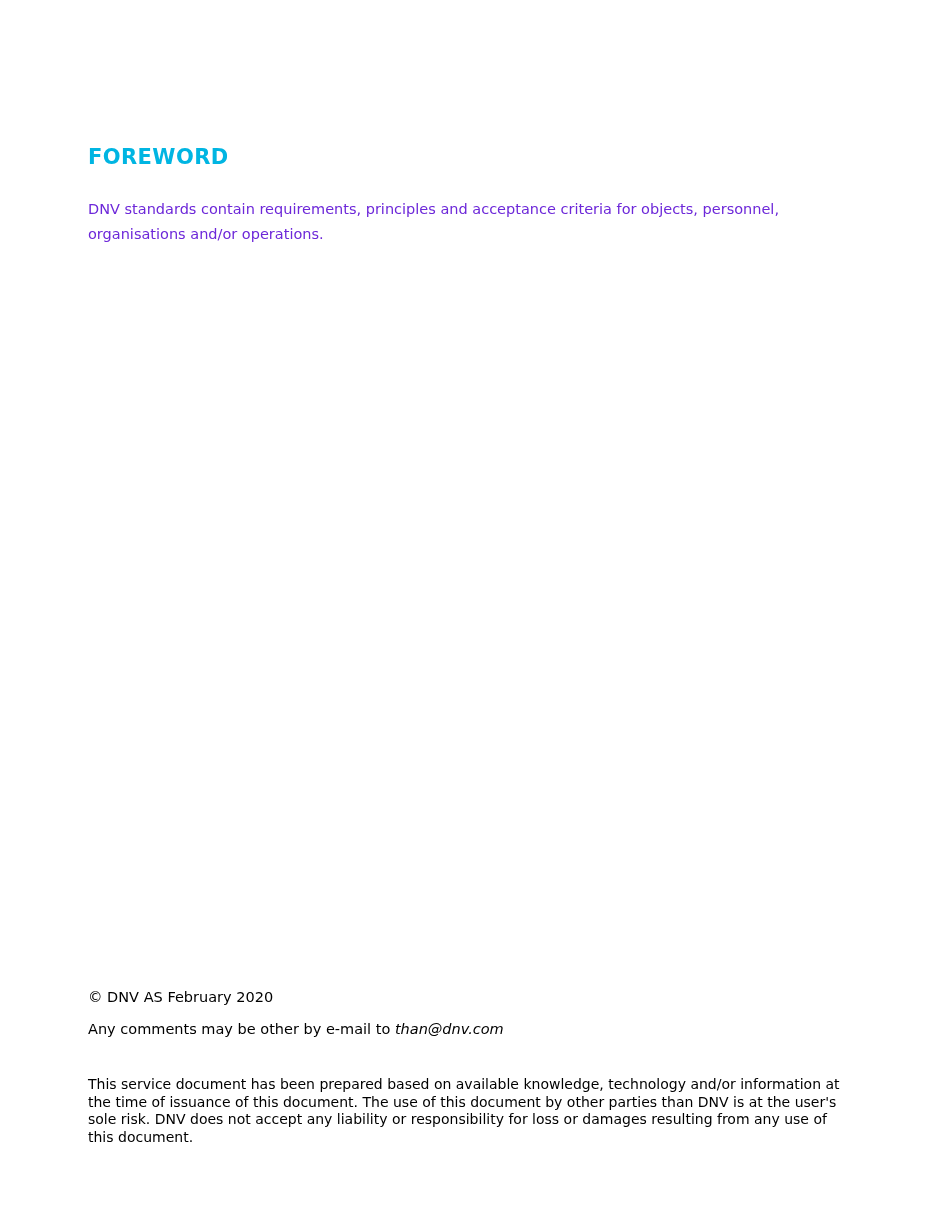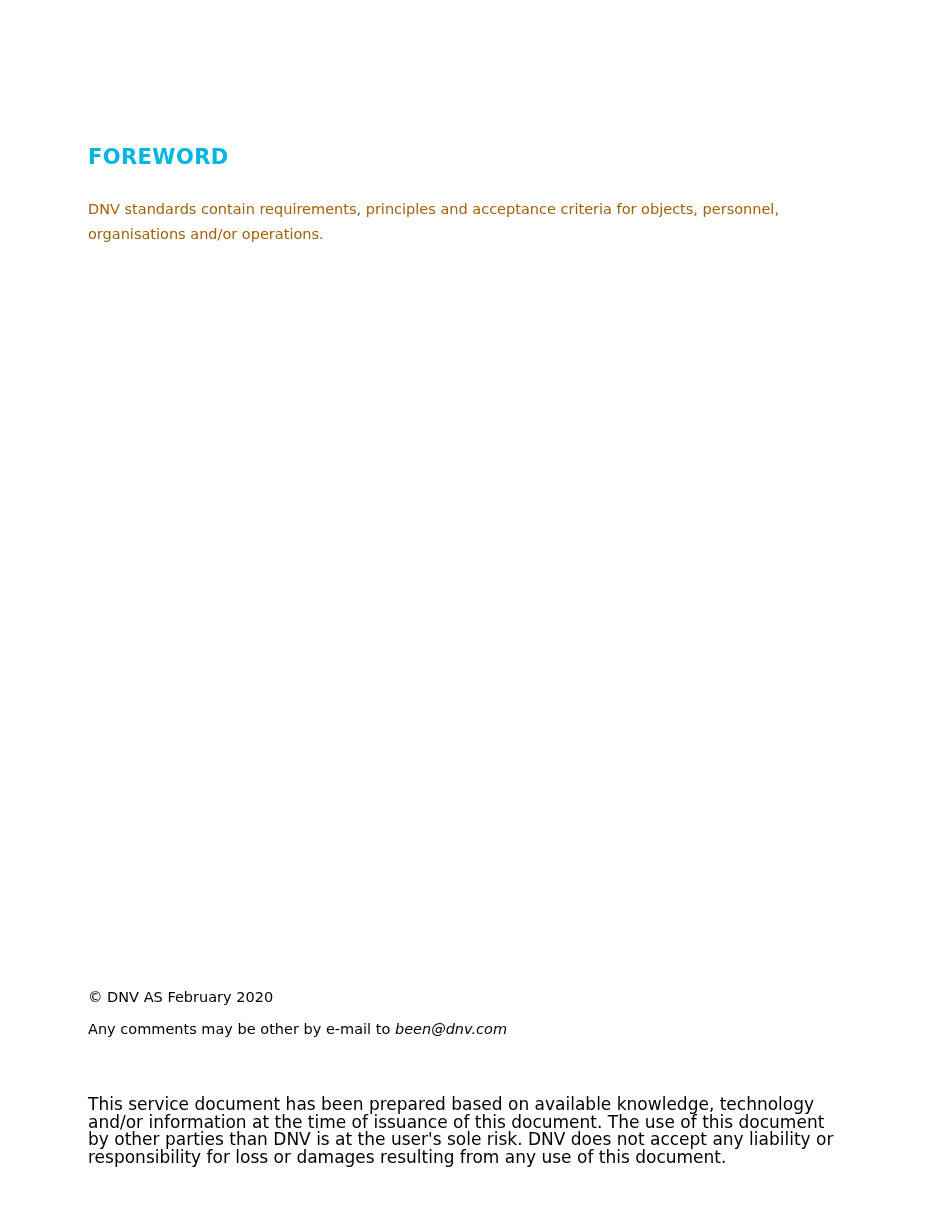--- a/index.html
+++ b/index.html
@@ -32,21 +32,21 @@
     letter-spacing: 0.4px;
     color: #00b5e2;
   }
   .intro-paragraph {
     position: absolute;
     top: 182px;
     left: 0;
     width: 745px;
     font-size: 14.5px;
     line-height: 25px;
-    color: #a16207;
+    color: #6d28d9;
   }
   .copyright-line {
     position: absolute;
     top: 986px;
     left: 0;
     font-size: 14.5px;
     line-height: 22px;
     color: #000000;
   }
   .comments-line {
@@ -58,38 +58,37 @@
     color: #000000;
   }
   .comments-line .email {
     font-style: italic;
   }
   .disclaimer {
     position: absolute;
     top: 1076px;
     left: 0;
     width: 762px;
-    font-size: 17px;
+    font-size: 14px;
     line-height: 17.5px;
     color: #000000;
-    margin-top: 20px;
   }
 </style>
 </head>
 <body>
 
 <div class="page">
   <div class="content">
 
     <h1 class="foreword-heading">FOREWORD</h1>
 
     <p class="intro-paragraph">DNV standards contain requirements, principles and acceptance criteria for objects, personnel, organisations and/or operations.</p>
 
     <div class="copyright-line">© DNV AS February 2020</div>
 
     <div class="comments-line">
-      <span>Any comments may be other by e-mail to </span><span class="email">been@dnv.com</span>
+      <span>Any comments may be other by e-mail to </span><span class="email">than@dnv.com</span>
     </div>
 
     <div class="disclaimer">This service document has been prepared based on available knowledge, technology and/or information at the time of issuance of this document. The use of this document by other parties than DNV is at the user's sole risk. DNV does not accept any liability or responsibility for loss or damages resulting from any use of this document.</div>
 
   </div>
 </div>
 
 </body></html>

